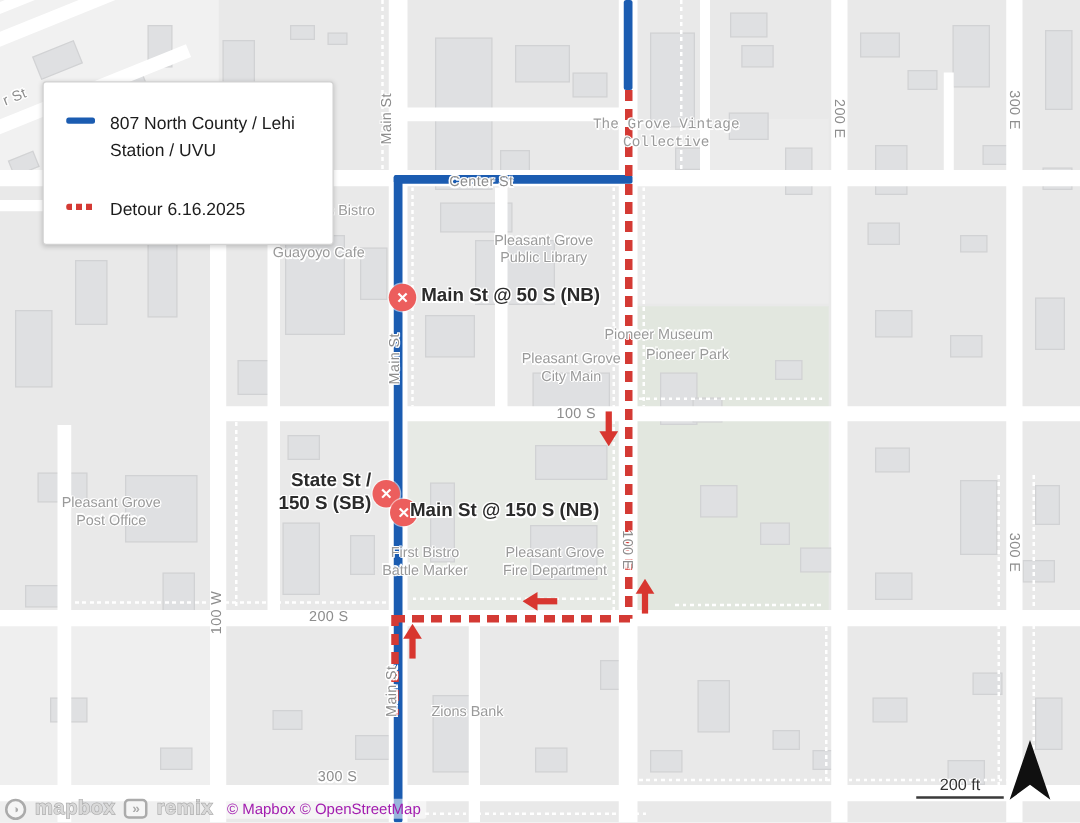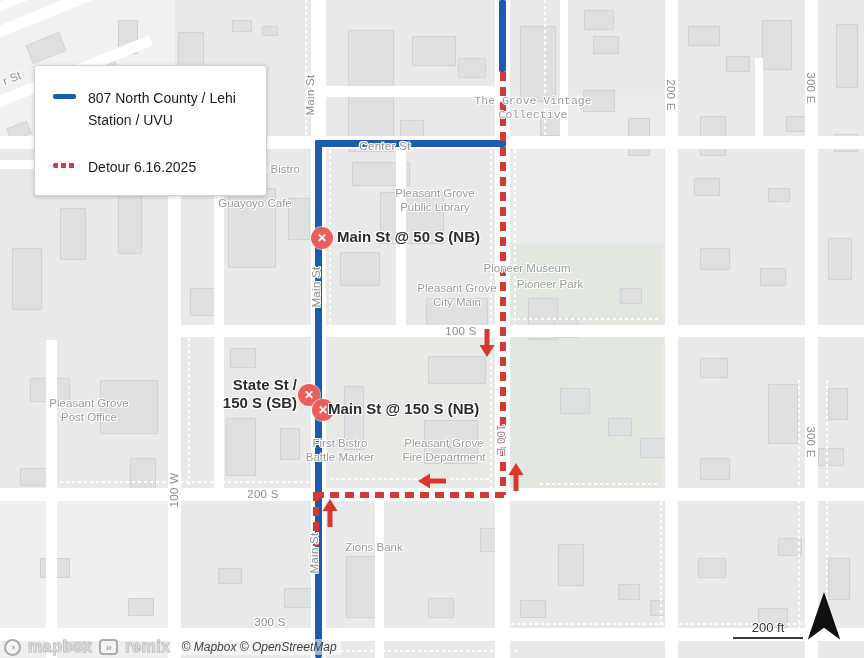--- a/index.html
+++ b/index.html
@@ -35,21 +35,21 @@
   #scalebar .bar{height:0;border-bottom:2px solid #3a3a3a;}
   #north{position:absolute;left:806px;top:592px;width:36px;height:50px;}
   
   #attrib{position:absolute;left:4px;bottom:2px;display:flex;align-items:center;gap:7px;}
   .logo-word{font-weight:bold;font-size:16px;letter-spacing:.5px;color:#c4c4c4;
      -webkit-text-stroke:1px #ababab;paint-order:stroke fill;color:#d9d9d9;}
   .logo-circle{width:17px;height:17px;border:2.5px solid #ababab;border-radius:50%;
      display:inline-flex;align-items:center;justify-content:center;color:#ababab;font-size:9px;font-weight:bold;background:rgba(255,255,255,.4);}
   .logo-box{width:19px;height:16px;border:2.5px solid #ababab;border-radius:4px;
      display:inline-flex;align-items:center;justify-content:center;color:#ababab;font-size:11px;font-weight:bold;background:rgba(255,255,255,.4);line-height:1;}
-  #copyright{font-size:12px;color:#404040;background:rgba(255,255,255,.55);padding:1px 4px;border-radius:2px;white-space:nowrap;font-style:italic;}
+  #copyright{font-size:12px;color:#a21caf;background:rgba(255,255,255,.55);padding:1px 4px;border-radius:2px;white-space:nowrap;}
 </style>
 </head>
 <body>
 
 <div id="stage">
   <div id="map">
       <div class="zone" style="left: 0px; top: 0px; width: 175px; height: 145px; background: rgb(241, 241, 241);"></div>
       <div class="zone" style="left: 0px; top: 500px; width: 168px; height: 158px; background: rgb(239, 239, 239);"></div>
       <div class="zone" style="left: 506px; top: 245px; width: 157px; height: 243px; background: rgb(226, 231, 223);"></div>
       <div class="zone" style="left: 327px; top: 333px; width: 168px; height: 155px; background: rgb(231, 234, 229);"></div>
@@ -189,21 +189,21 @@
       <div class="poi" style="left: 261px; top: 169px; transform: translate(-50%, -50%);"><span>Cravings Bistro</span></div>
       <div class="poi" style="left: 255px; top: 203px; transform: translate(-50%, -50%);"><span>Guayoyo Cafe</span></div>
       <div class="poi" style="left: 533px; top: 108px; transform: translate(-50%, -50%); font-family: Liberation Mono, monospace;"><span>The Grove Vintage</span><br><span>Collective</span></div>
       <div class="poi" style="left: 435px; top: 200px; transform: translate(-50%, -50%);"><span>Pleasant Grove</span><br><span>Public Library</span></div>
       <div class="poi" style="left: 527px; top: 268px; transform: translate(-50%, -50%);"><span>Pioneer Museum</span></div>
       <div class="poi" style="left: 550px; top: 284px; transform: translate(-50%, -50%);"><span>Pioneer Park</span></div>
       <div class="poi" style="left: 457px; top: 295px; transform: translate(-50%, -50%);"><span>Pleasant Grove</span><br><span>City Main</span></div>
       <div class="poi" style="left: 89px; top: 410px; transform: translate(-50%, -50%);"><span>Pleasant Grove</span><br><span>Post Office</span></div>
       <div class="poi" style="left: 340px; top: 450px; transform: translate(-50%, -50%);"><span>First Bistro</span><br><span>Battle Marker</span></div>
       <div class="poi" style="left: 444px; top: 450px; transform: translate(-50%, -50%);"><span>Pleasant Grove</span><br><span>Fire Department</span></div>
-      <div class="poi" style="left: 352px; top: 547px; transform: translate(-50%, -50%); padding-left: 44px;"><span>Zions Bank</span></div>
+      <div class="poi" style="left: 352px; top: 570px; transform: translate(-50%, -50%); padding-left: 44px;"><span>Zions Bank</span></div>
       <div class="arrow" style="left: 479px; top: 329px; transform: rotate(180deg);"><svg width="16" height="28" viewBox="0 0 16 28">
           <rect x="5.5" y="10" width="5" height="18" fill="#d8362f"></rect>
           <path d="M8 0 L15.5 12 L0.5 12 Z" fill="#d8362f"></path>
         </svg></div>
       <div class="arrow" style="left: 424px; top: 467px; transform: rotate(270deg);"><svg width="16" height="28" viewBox="0 0 16 28">
           <rect x="5.5" y="10" width="5" height="18" fill="#d8362f"></rect>
           <path d="M8 0 L15.5 12 L0.5 12 Z" fill="#d8362f"></path>
         </svg></div>
       <div class="arrow" style="left: 508px; top: 463px; transform: rotate(0deg);"><svg width="16" height="28" viewBox="0 0 16 28">
           <rect x="5.5" y="10" width="5" height="18" fill="#d8362f"></rect>

